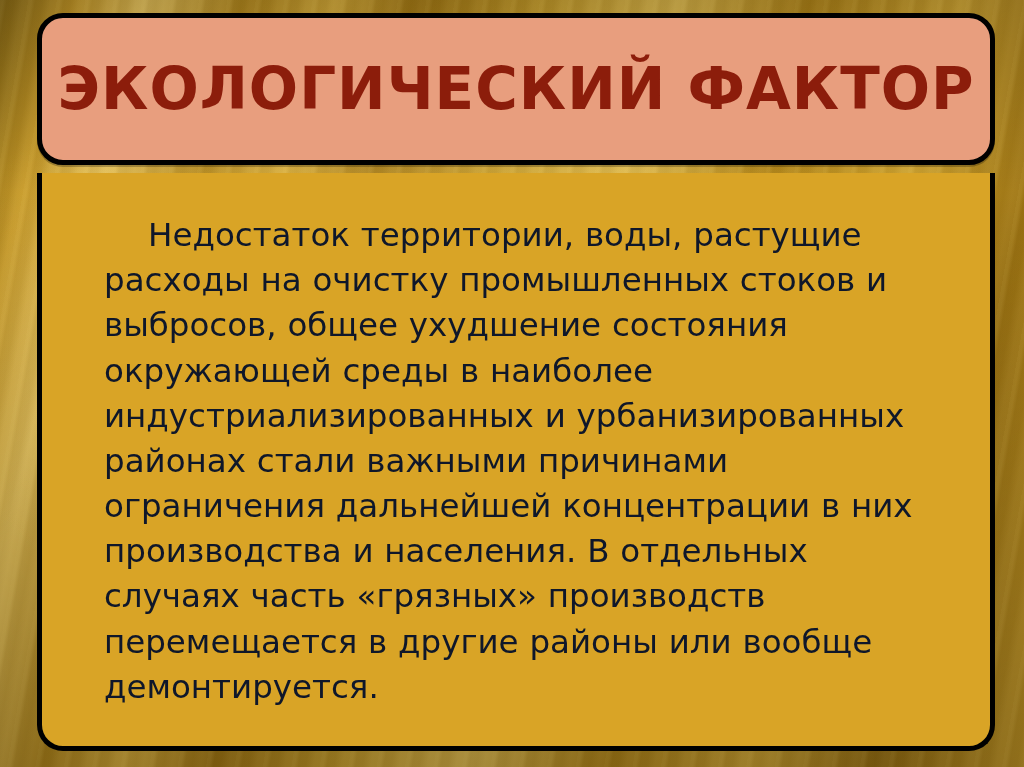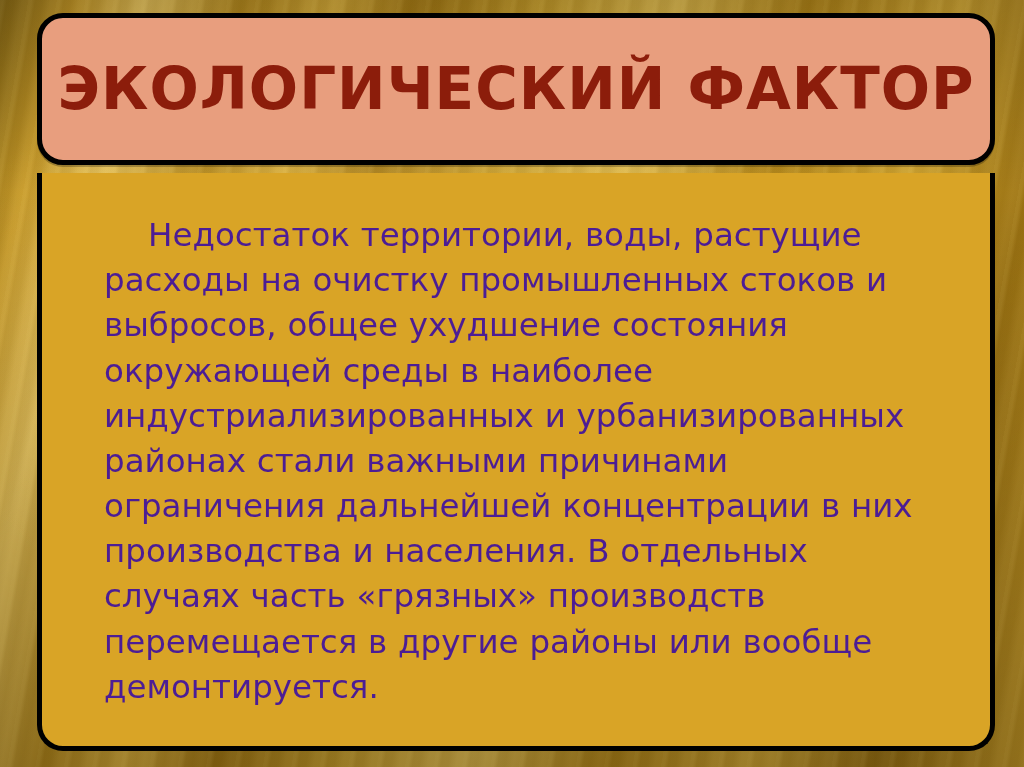--- a/index.html
+++ b/index.html
@@ -98,21 +98,21 @@
     border: 5px solid #000000;
     border-top: none;
     border-radius: 0 0 26px 26px;
     box-sizing: border-box;
     padding: 40px 62px 20px 62px;
   }
   .body-text {
     font-family: "DejaVu Sans", sans-serif;
     font-size: 32.5px;
     line-height: 1.39;
-    color: #4c1d95;
+    color: #0f172a;
     text-indent: 44px;
     text-align: left;
     white-space: pre-wrap;
     word-spacing: 0.5px;
   }
 </style>
 </head>
 <body>
 
 <div class="slide">

